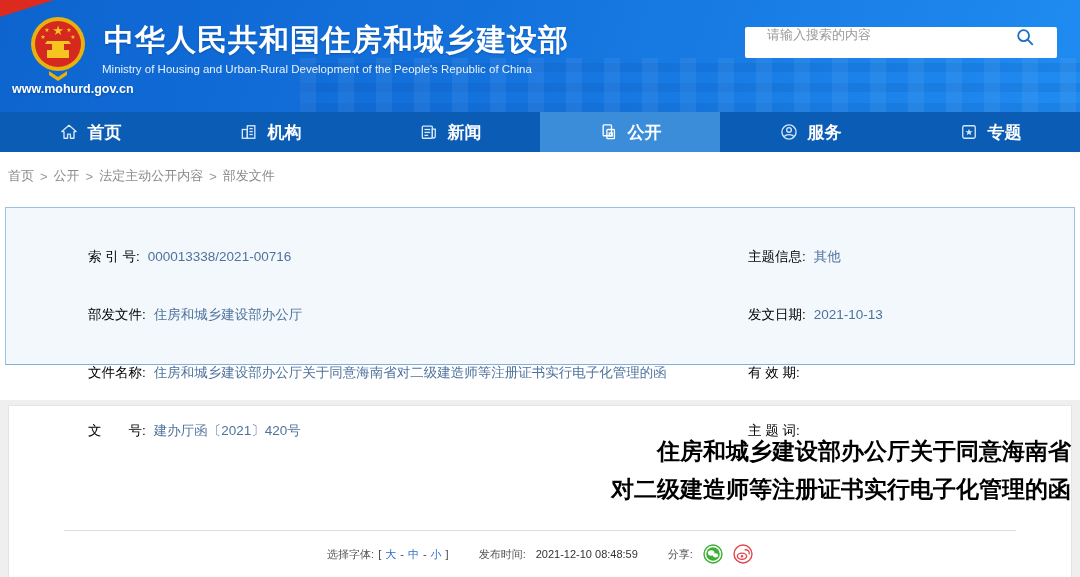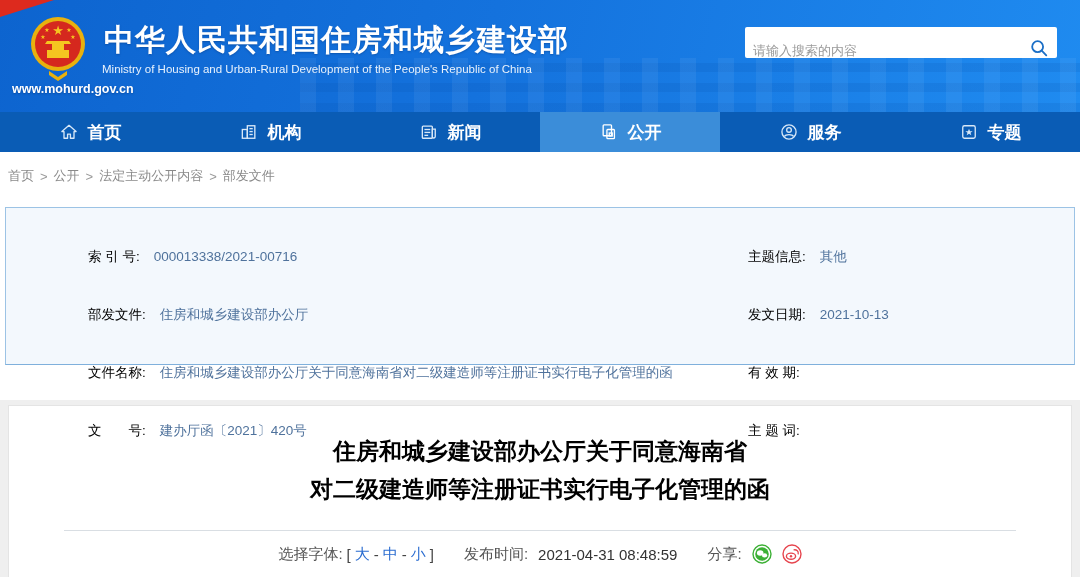--- a/index.html
+++ b/index.html
@@ -15,21 +15,21 @@
       repeating-linear-gradient(0deg, rgba(10,80,170,.28) 0 9px, transparent 9px 20px); }
   .corner-flag { position:absolute; top:0; left:0; width:0; height:0;
     border-top:17px solid #dd2a1e; border-right:54px solid transparent; }
   .emblem { position:absolute; left:28px; top:13px; }
   .site-title { position:absolute; left:104px; top:20px; color:#fff; font-size:30px;
     font-weight:bold; letter-spacing:1px; text-shadow:0 1px 2px rgba(0,40,100,.35); }
   .site-sub { position:absolute; left:102px; top:63px; color:#e8f2fd; font-size:11.5px; }
   .site-url { position:absolute; left:12px; top:82px; color:#fff; font-size:12.5px;
     font-weight:bold; text-shadow:0 1px 2px rgba(0,40,100,.4); }
   .searchbox { position:absolute; right:23px; top:27px; width:312px; height:31px;
-    background:#fff; border-radius:2px; display:flex; align-items:flex-end; padding:0 8px; }
+    background:#fff; border-radius:2px; display:flex; align-items:flex-start; padding:0 22px; }
   .searchbox input { flex:1; border:none; outline:none; font-size:13px; color:#333;
     font-family:inherit; background:transparent; }
   .searchbox input::placeholder { color:#9a9a9a; }
   .search-btn { width:20px; height:20px; cursor:pointer; display:flex; align-items:center; }
 
   
   .nav { display:flex; height:40px; background:#0a5cb5; }
   .nav-item { flex:1; display:flex; align-items:center; justify-content:center; gap:9px;
     color:#fff; font-size:17px; font-weight:bold; cursor:pointer; }
   .nav-item.active { background:#3b8dd9; }
@@ -42,31 +42,31 @@
   .crumb-sep { color:#9a9a9a; }
 
   
   .meta-wrap { background:#fff; padding:7px 5px 0 5px; }
   .meta-card { background:#f3f8fd; border:1px solid #9cc3e5; border-bottom-color:#7fb0dc;
     height:158px; display:flex; padding:26px 0 0 52px; }
   .meta-col-left { width:660px; }
   .meta-col-right { flex:1; }
   .meta-row { margin-bottom:13px; font-size:13.5px; line-height:15px; white-space:pre; }
   .meta-label { color:#000000; font-weight:normal; }
-  .meta-value { color:#4f729c; margin-left:14px; white-space:normal; }
+  .meta-value { color:#4f729c; margin-left:8px; white-space:normal; }
 
   
   .lower { background:#efefef; height:212px; padding:5px 8px 0 8px; }
   .article-panel { background:#fff; border:1px solid #e4e4e4; border-bottom:none;
     height:240px; padding-top:26px; }
-  .article-title { text-align:center; font-size:23px; font-weight:bold; color:#000;
+  .article-title { text-align:right; font-size:23px; font-weight:bold; color:#000;
     line-height:38px; }
   .article-divider { height:1px; background:#d9dee3; margin:22px 55px 0 55px; }
   .toolbar { margin-top:13px; display:flex; align-items:center; justify-content:center;
-    font-size:15px; color:#555; }
+    font-size:11px; color:#555; }
   .toolbar .seg { display:flex; align-items:center; gap:4px; }
   .font-link { color:#2a6cd0; cursor:pointer; }
   .bracket, .dash { color:#444; }
   .pub-time { color:#333; margin-left:6px; }
   .gap30 { width:30px; }
   .share-ic { margin-left:6px; cursor:pointer; display:flex; align-items:center; }
 </style>
 </head>
 <body>
 
@@ -223,21 +223,21 @@
         <span class="font-link">大</span>
         <span class="dash">-</span>
         <span class="font-link">中</span>
         <span class="dash">-</span>
         <span class="font-link">小</span>
         <span class="bracket">]</span>
       </span>
       <span class="gap30"></span>
       <span class="seg">
         <span>发布时间:</span>
-        <span class="pub-time">2021-04-31 08:48:59</span>
+        <span class="pub-time">2021-12-10 08:48:59</span>
       </span>
       <span class="gap30"></span>
       <span class="seg">
         <span>分享:</span>
         <span class="share-ic">
           <svg width="20" height="20" viewBox="0 0 20 20">
             <circle cx="10" cy="10" r="9" fill="#fff" stroke="#3cb035" stroke-width="1.4"></circle>
             <circle cx="10" cy="10" r="6.8" fill="#3cb035"></circle>
             <ellipse cx="8.2" cy="9" rx="3.3" ry="2.7" fill="#fff"></ellipse>
             <ellipse cx="12.6" cy="11.4" rx="2.6" ry="2.1" fill="#fff"></ellipse>

